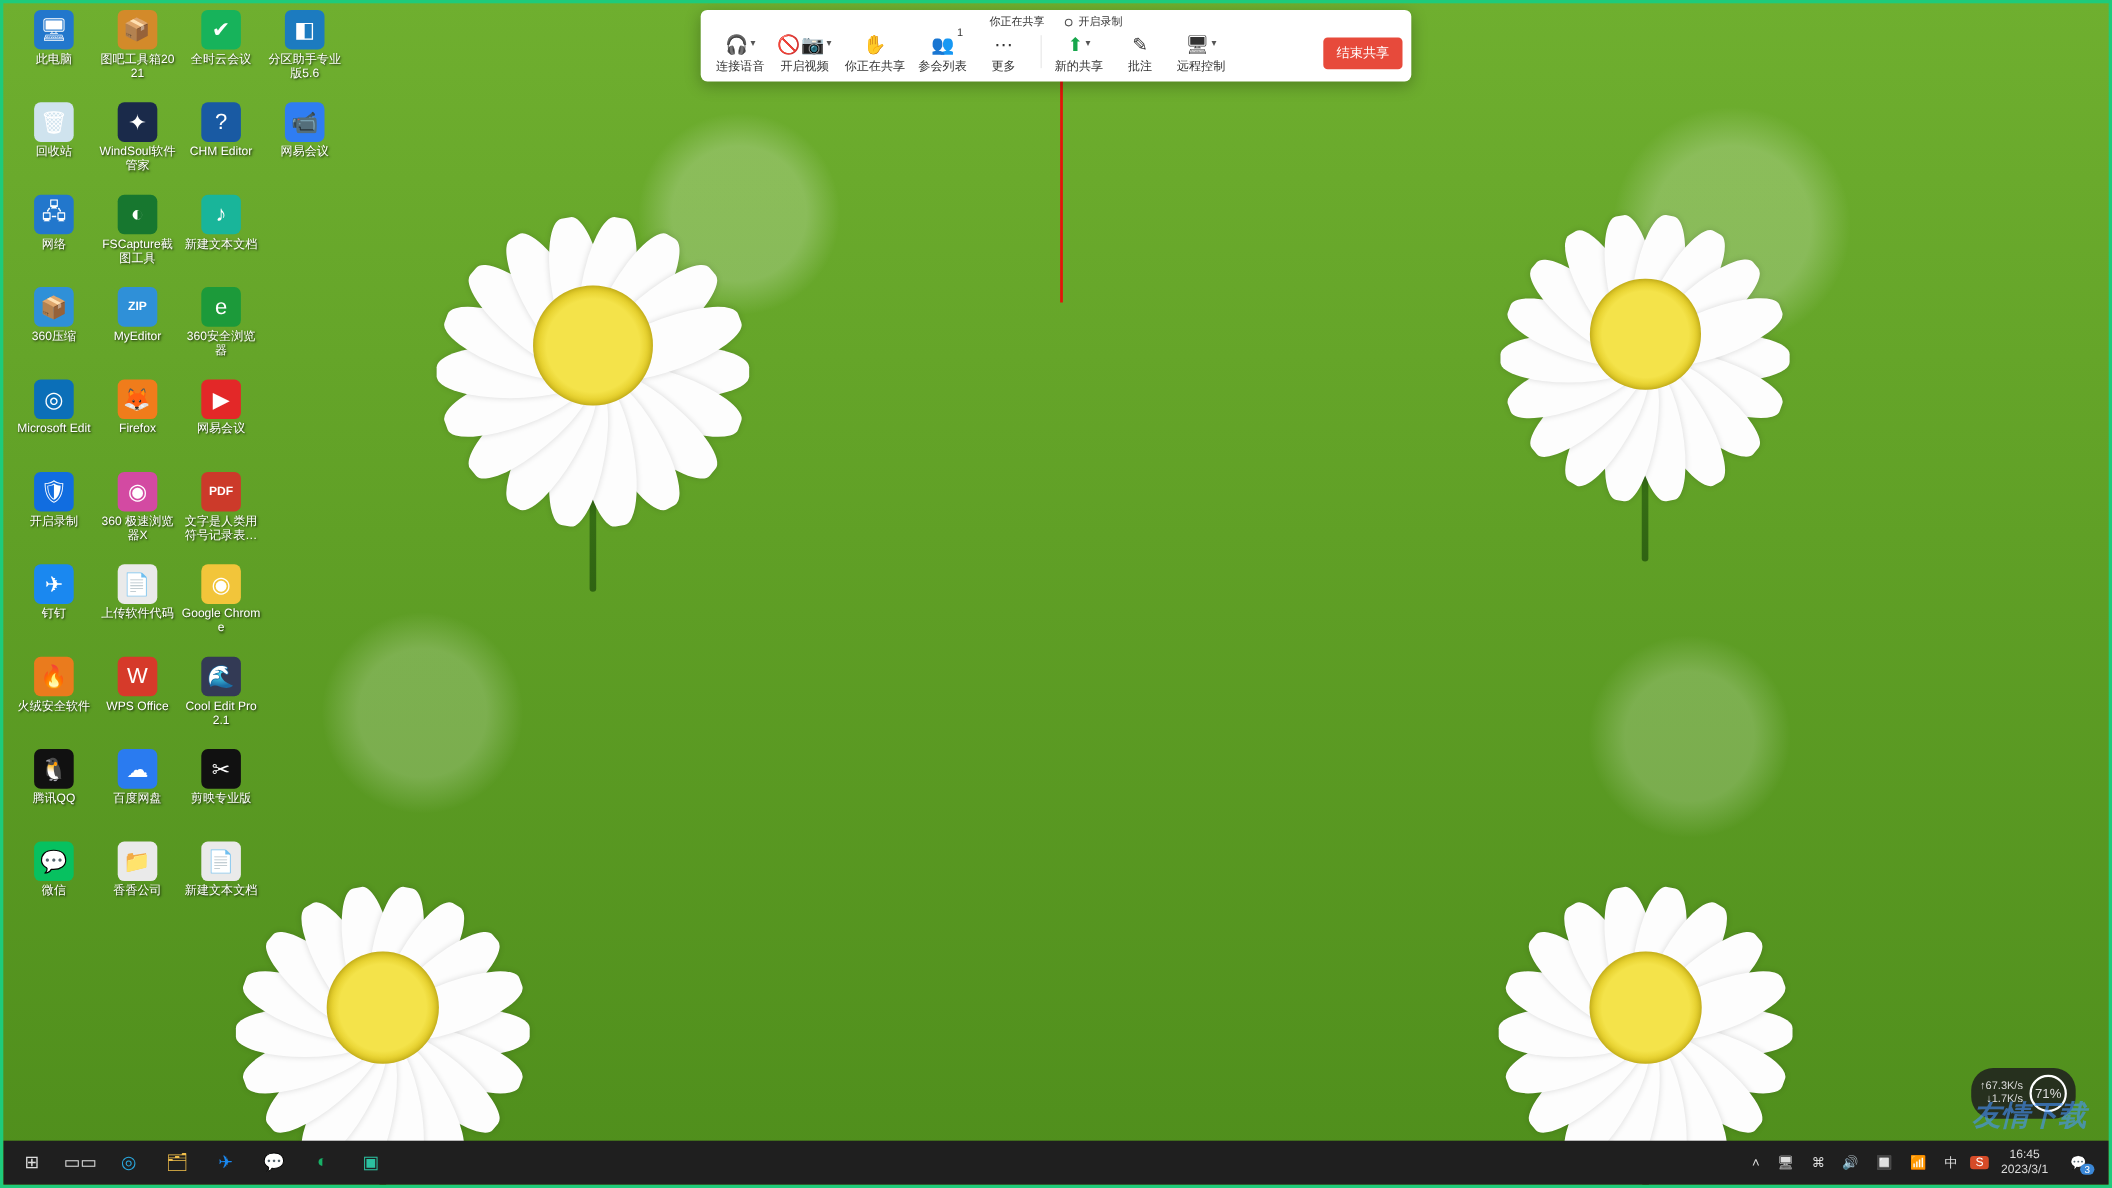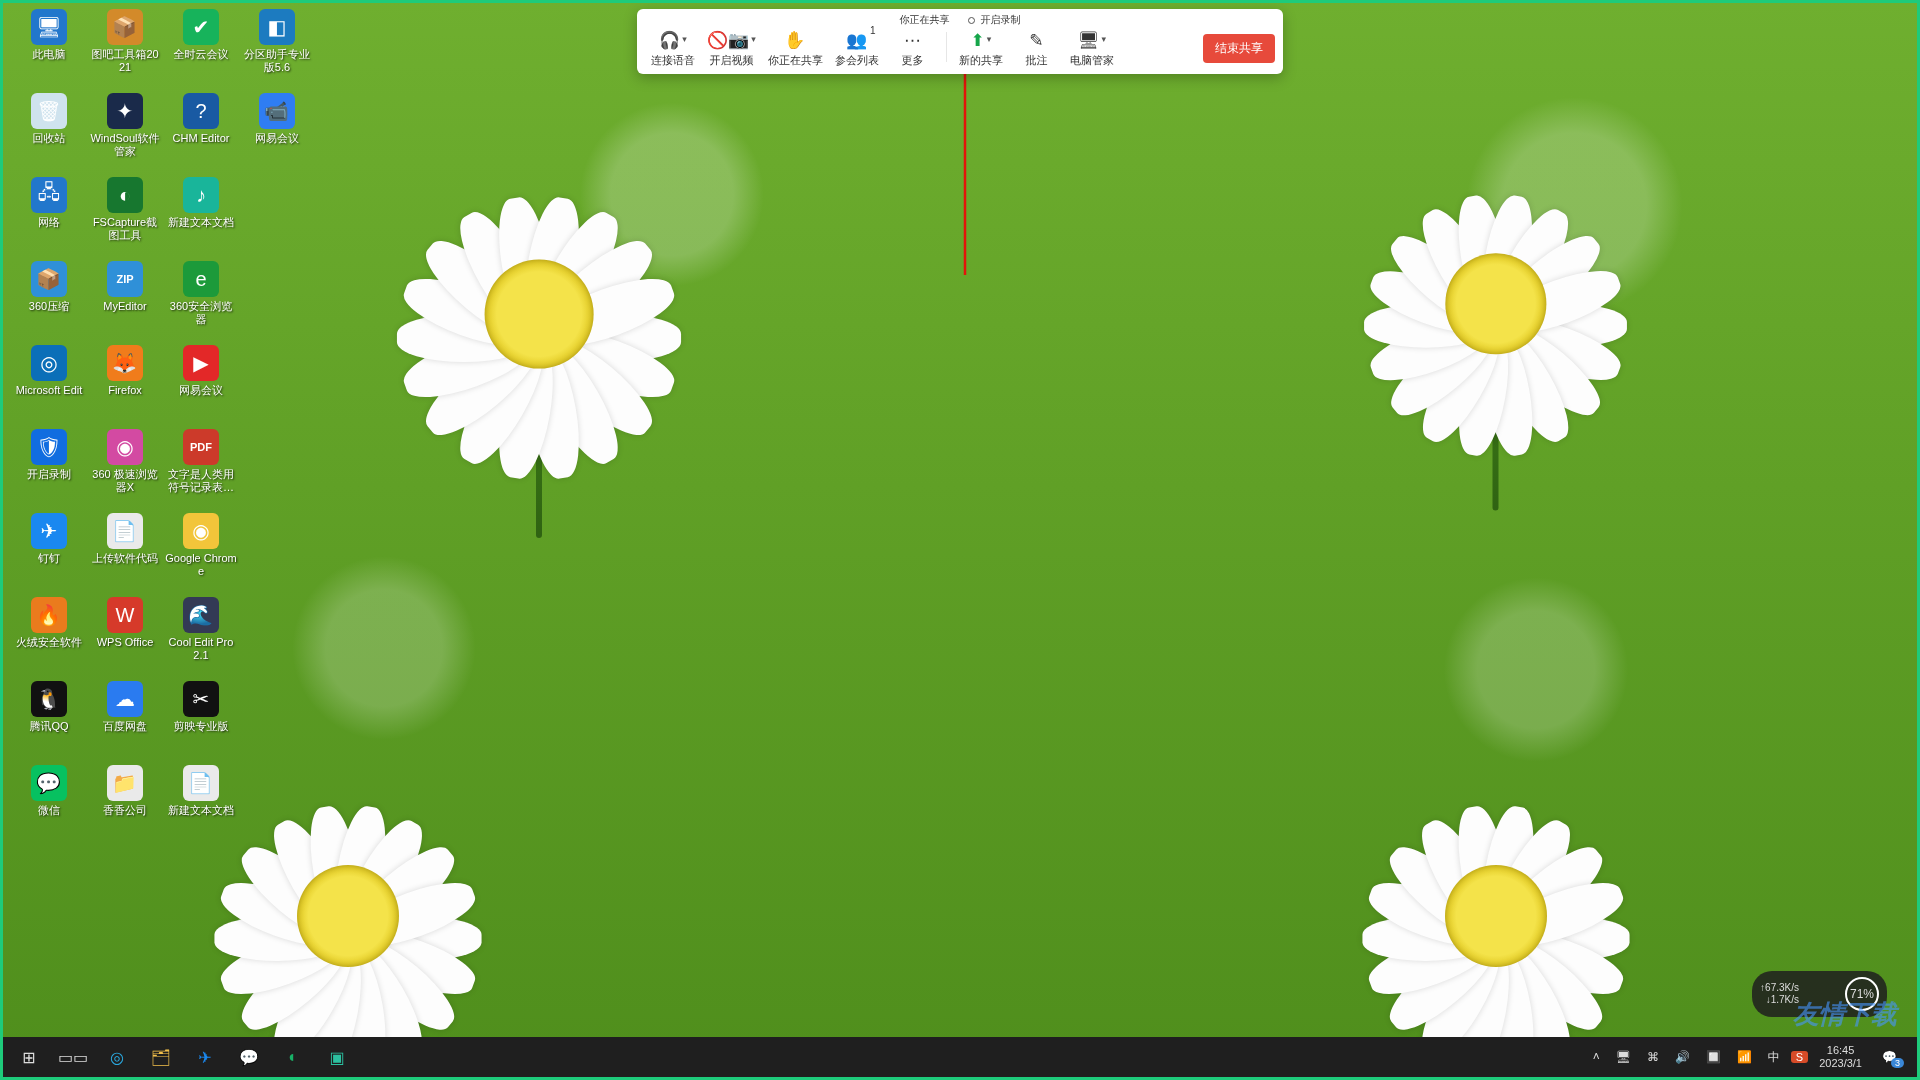--- a/index.html
+++ b/index.html
@@ -139,21 +139,20 @@
     position:absolute; right:30px; bottom:60px;
     display:flex; align-items:center; gap:6px;
     background:rgba(30,30,30,0.85); color:#ddd;
     padding:6px 8px; border-radius:20px;
     font-size:10px;
   }
   .netmon .ring{
     width:34px;height:34px;border-radius:50%;
     border:2px solid #fff; display:flex;align-items:center;justify-content:center;
     font-size:12px;
-    margin-left:40px;
   }
   .netmon .speeds{ line-height:12px; text-align:right;}
   .watermark{
     position:absolute; right:20px; bottom:45px; font-size:26px;
     color:rgba(70,150,255,0.6); font-style:italic; font-weight:bold;
     z-index:55; pointer-events:none;
   }
 </style>
 </head>
 <body>
@@ -432,21 +431,21 @@
       <div class="ci">
           <span>✎</span>
         </div>
       <div class="cl">批注</div>
     </div>
     <div class="conf-btn">
       <div class="ci">
           <span>🖥</span>
           <span class="caret">▾</span>
         </div>
-      <div class="cl">电脑管家</div>
+      <div class="cl">远程控制</div>
     </div>
     <div class="stop-share">结束共享</div>
   </div>
 </div>
 
 <svg class="arrow-annotation" viewBox="0 0 20 220">
   <defs>
       <marker id="ah" markerWidth="8" markerHeight="8" refX="4" refY="2" orient="auto">
     <path d="M0,4 L8,2 L0,0 Z" fill="#e3140a"></path>
       </marker>

